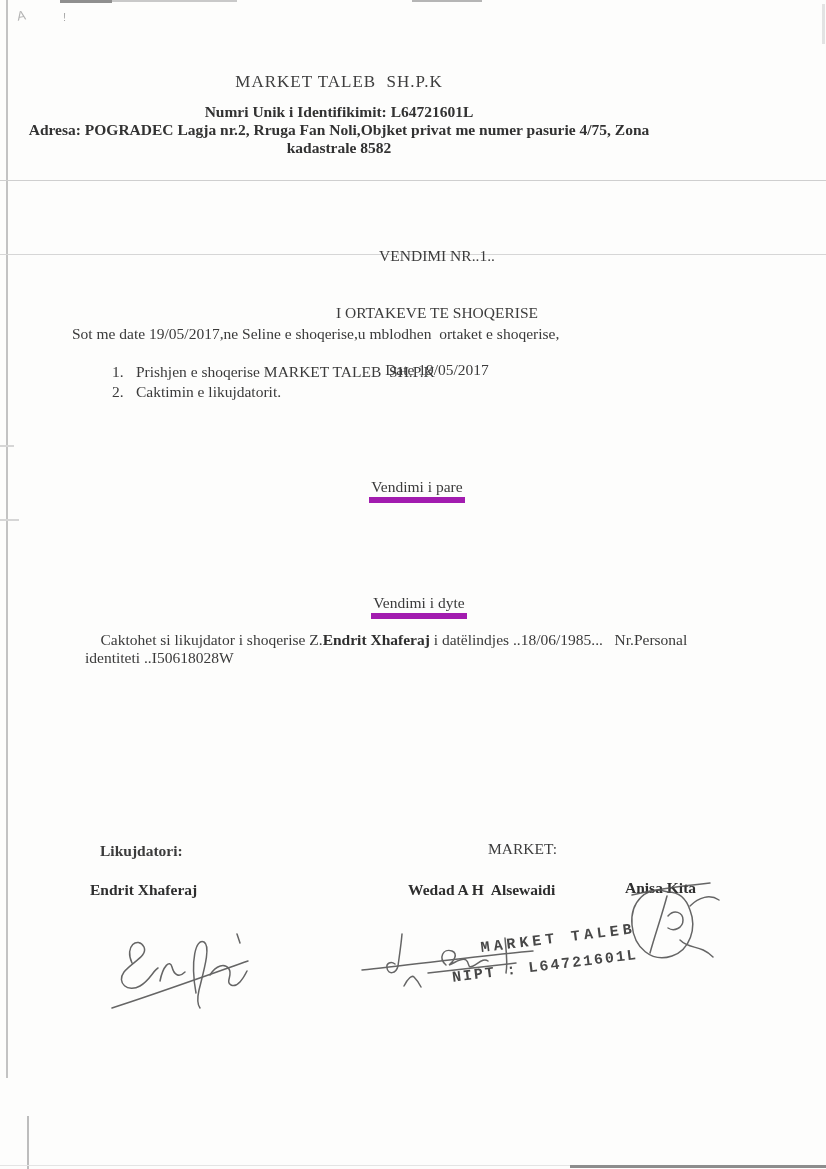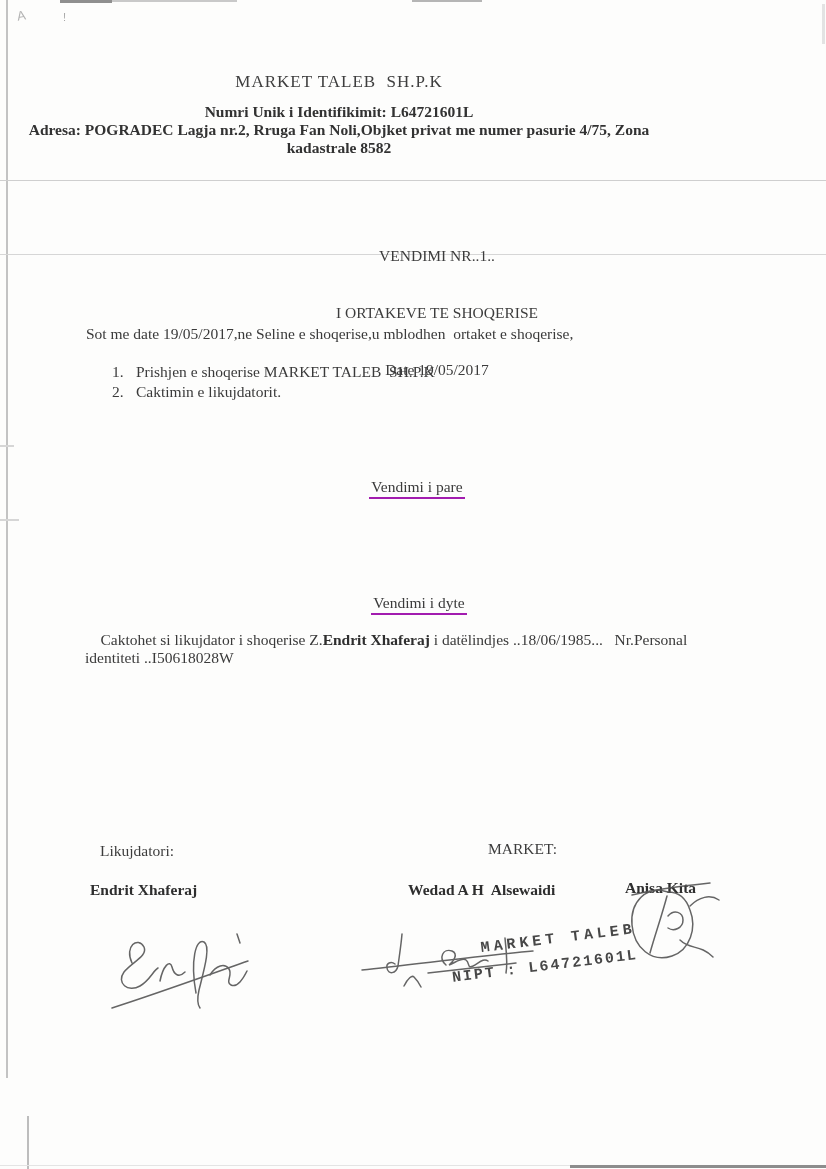--- a/index.html
+++ b/index.html
@@ -32,36 +32,36 @@
   .mark-a{left:17px;top:8px;font-size:13px;transform:rotate(-10deg);}
   .mark-excl{left:63px;top:11px;font-size:11px;color:#a8a8a8;}
   
   .doc-header{position:absolute;left:0;top:72px;width:678px;text-align:center;}
   .company-title{font-size:17px;letter-spacing:1px;color:#3e3e3e;margin-bottom:11px;white-space:pre-wrap;}
   .hbold{font-weight:bold;font-size:15.5px;line-height:18px;color:#323232;white-space:pre-wrap;}
   
   .decision-heading{position:absolute;left:24px;top:208px;width:826px;text-align:center;
     font-size:15.5px;line-height:19px;color:#3c3c3c;white-space:pre-wrap;}
   
-  .intro{position:absolute;left:86px;top:284px;width:700px;font-size:15.5px;line-height:20px;white-space:pre-wrap;}
+  .intro{position:absolute;left:72px;top:284px;width:700px;font-size:15.5px;line-height:20px;white-space:pre-wrap;}
   .decisions{position:absolute;left:112px;top:362px;font-size:15.5px;line-height:20px;}
   .decisions .li{display:flex;white-space:pre-wrap;}
   .decisions .num{width:24px;}
   .section-title-wrap{position:absolute;width:826px;text-align:center;font-size:15.5px;}
   .st-1{left:4px;top:478px;}
   .st-2{left:6px;top:594px;}
-  .underlined{display:inline-block;border-bottom:2px solid #a21caf;padding:0 2px 1px 2px;white-space:pre-wrap;}
+  .underlined{display:inline-block;border-bottom:6px solid #a21caf;padding:0 2px 1px 2px;white-space:pre-wrap;}
   .body-line{position:absolute;font-size:15.5px;white-space:pre-wrap;}
   .bl-1{left:88px;top:499px;}
   .bl-2a{left:85px;top:613px;}
   .bl-2b{left:85px;top:633px;margin-top:16px;}
   .b{font-weight:bold;color:#2e2e2e;}
   
   .sig-label{position:absolute;font-size:15.5px;color:#3c3c3c;}
-  .lab-likujdatori{left:100px;top:842px;}
+  .lab-likujdatori{left:100px;top:842px;font-weight:bold;}
   .lab-ortaket{left:488px;top:840px;}
   .sig-name{position:absolute;font-size:15.5px;font-weight:bold;color:#2e2e2e;white-space:pre-wrap;}
   .nm-endrit{left:90px;top:881px;}
   .nm-wedad{left:408px;top:881px;}
   .nm-anisa{left:625px;top:879px;}
   .sig-svg{position:absolute;left:0;top:0;width:826px;height:1169px;pointer-events:none;}
   
   .stamp{position:absolute;left:448px;top:944px;transform:rotate(-7deg);transform-origin:left top;
     font-family:"Liberation Mono",monospace;font-weight:bold;color:#474747;}
   .stamp-l1{font-size:15px;letter-spacing:4px;margin-left:32px;white-space:pre-wrap;}

